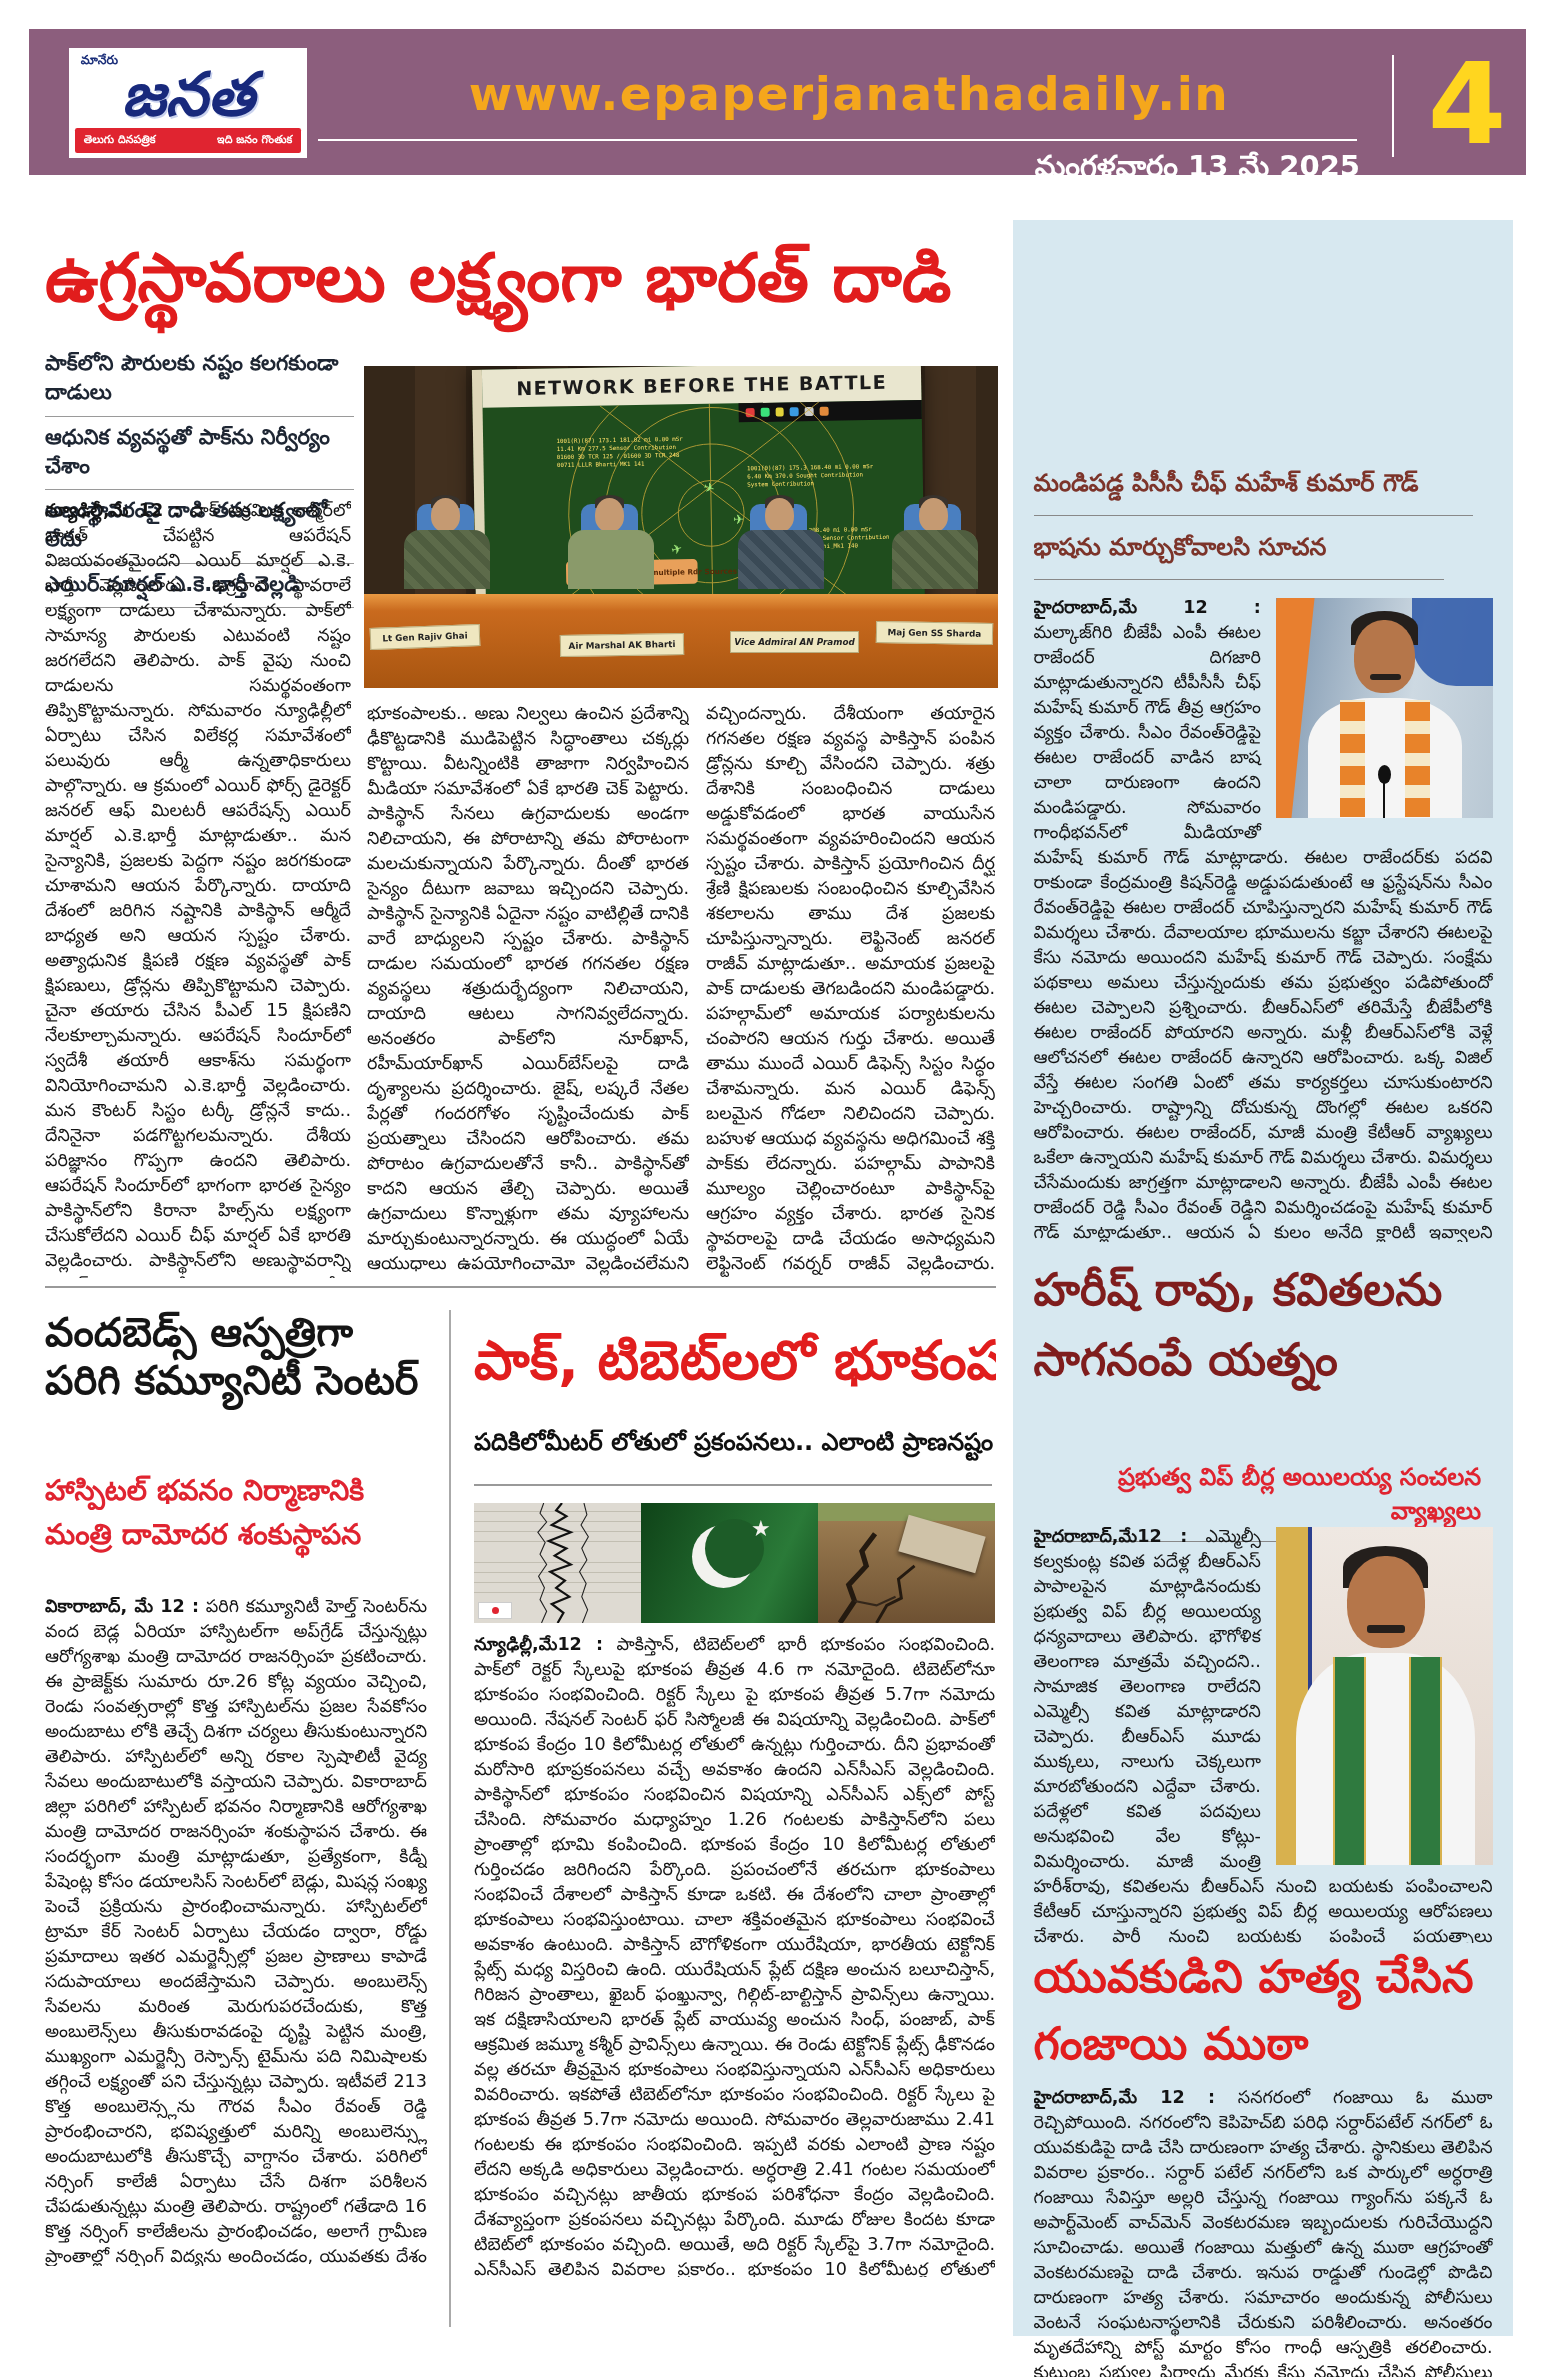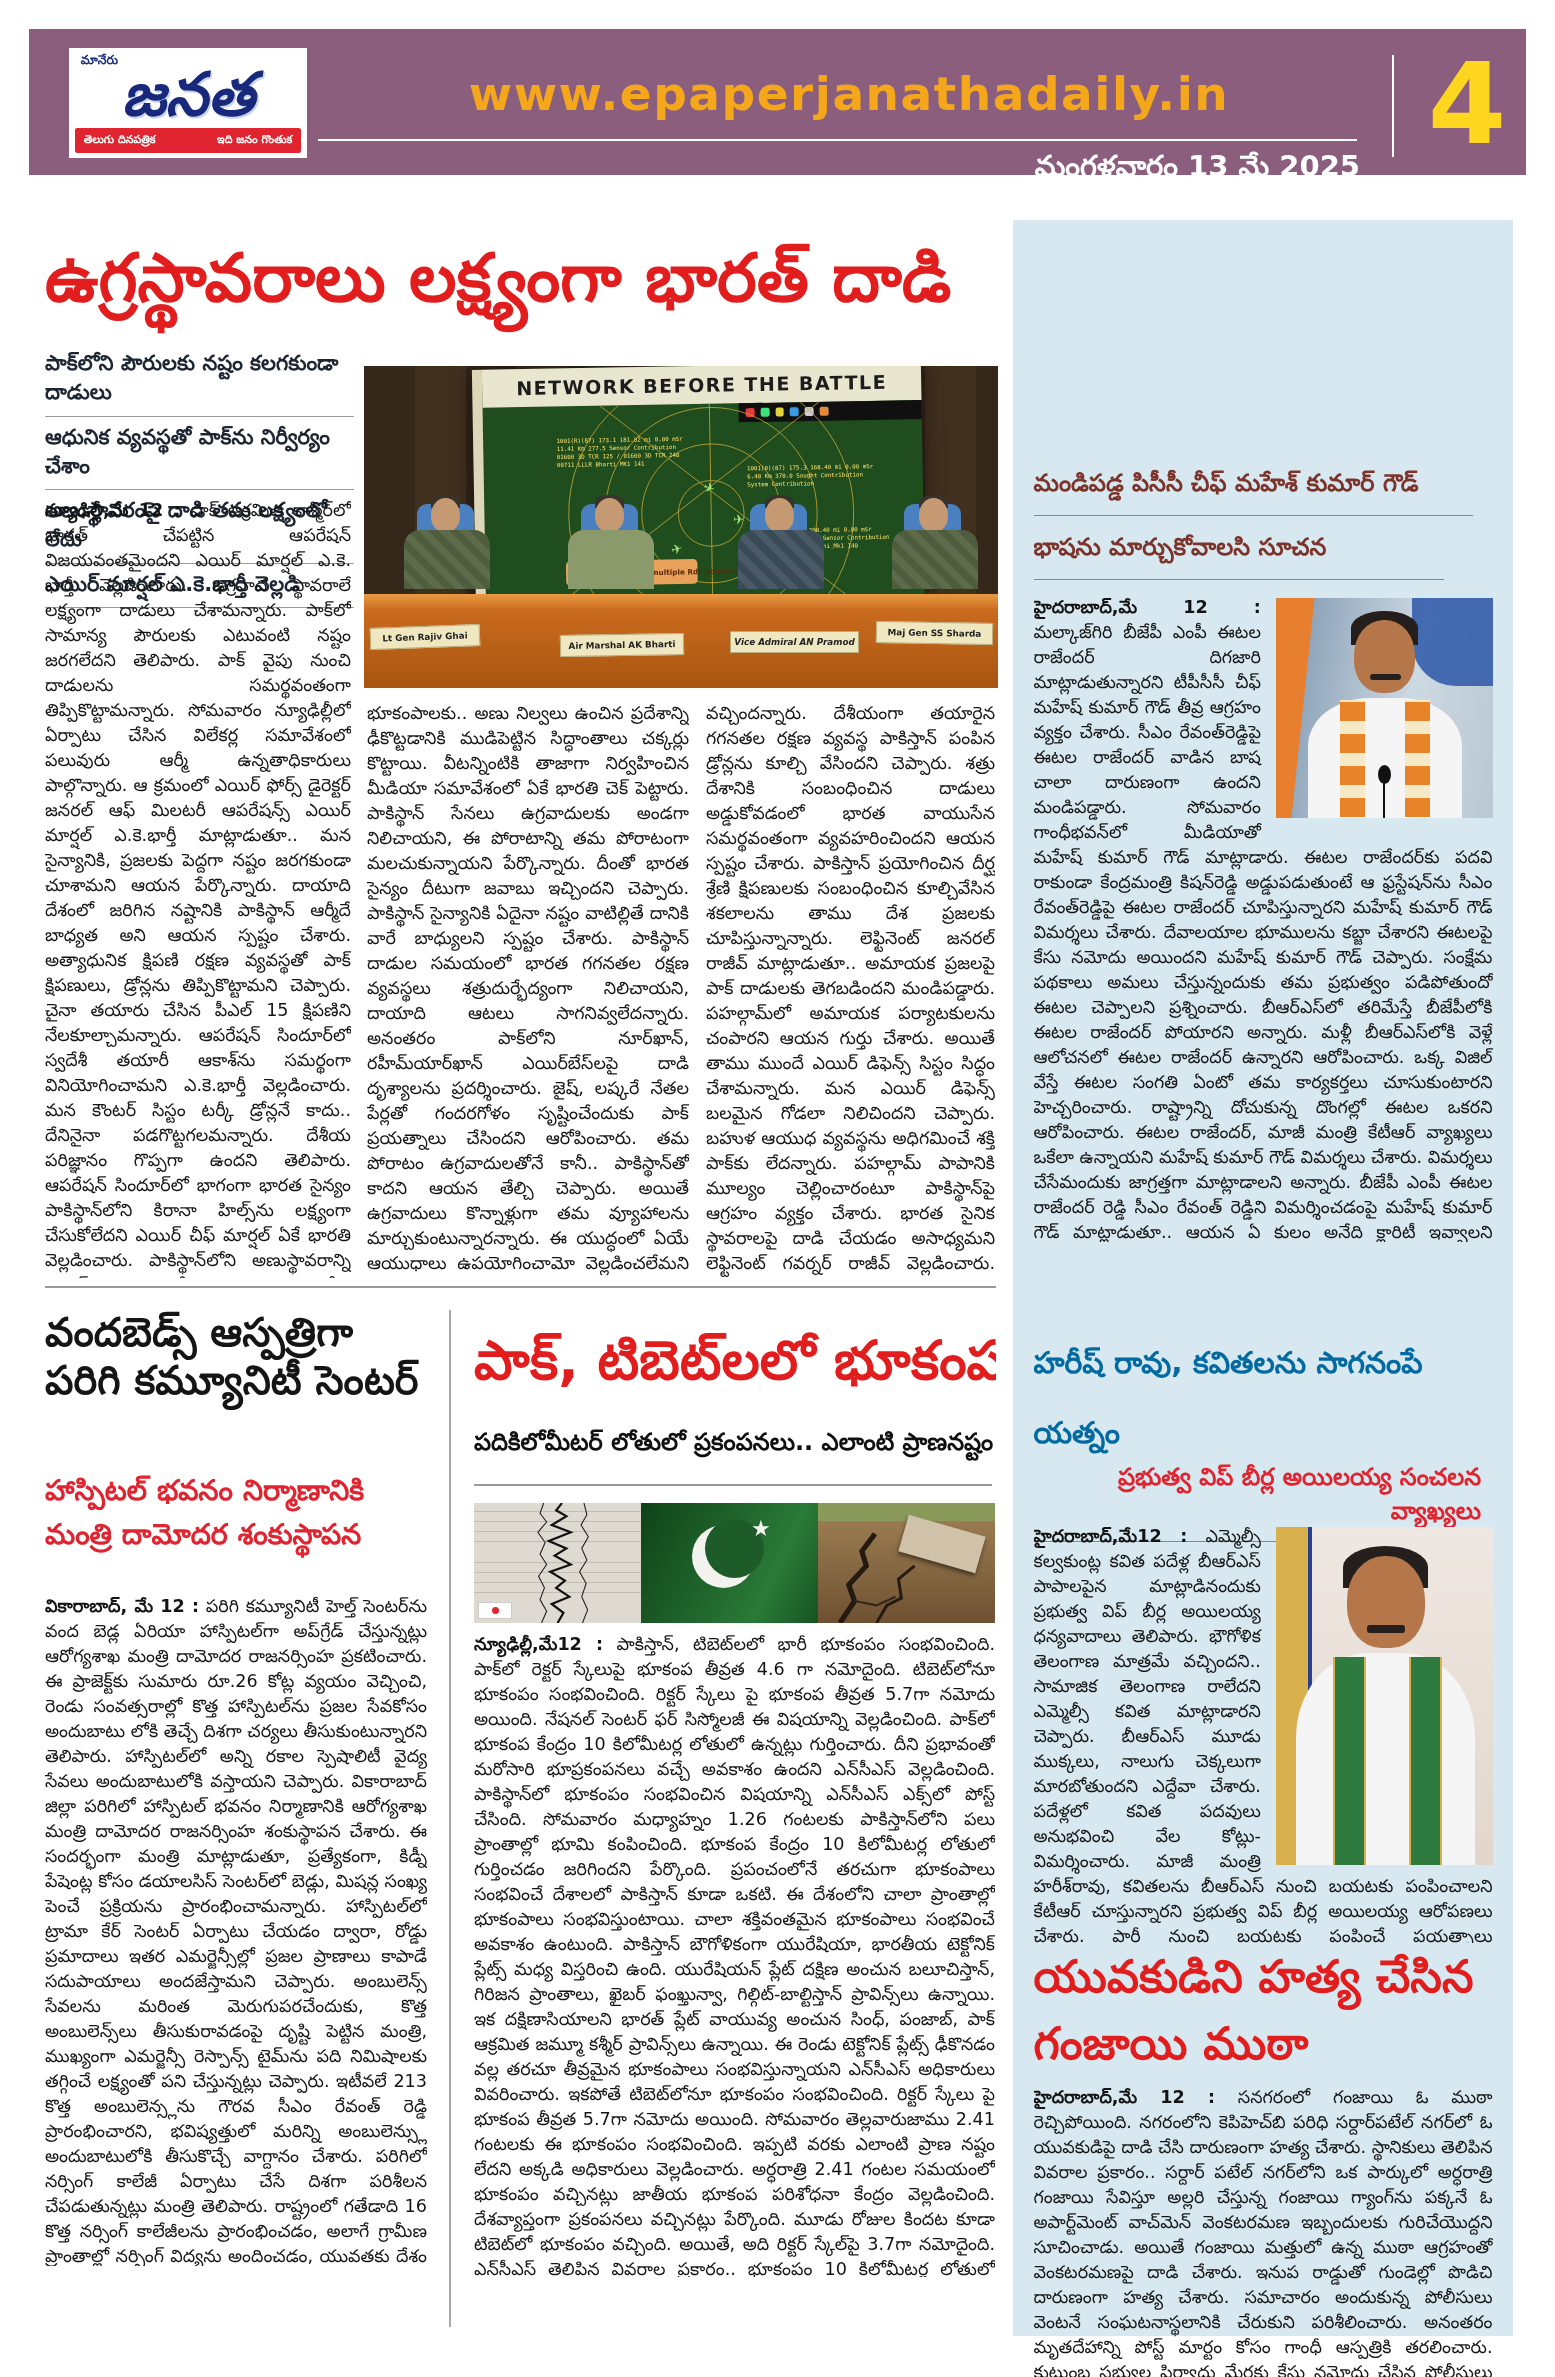--- a/index.html
+++ b/index.html
@@ -81,21 +81,21 @@
   .portraitA{width:217px;height:220px;background:linear-gradient(100deg,#7a93ad,#cdd9e2 60%,#b9c8d4);}
   .pa-orange{position:absolute;left:-10.2px;top:0;width:38px;height:100%;background:#e87f2f;transform:skewX(-6deg);}
   .pa-banner{position:absolute;right:-14.6px;top:0;width:95px;height:88px;background:#2b57a8;border-radius:0 0 0 44px;opacity:.85;}
   .head{position:absolute;border-radius:48% 48% 44% 44%;background:#b5764a;}
   .hair{position:absolute;border-radius:50% 50% 0 0;background:#241f1c;}
   .mous{position:absolute;background:#241f1c;border-radius:2.9px;}
   .torso{position:absolute;border-radius:40% 40% 0 0;background:#f5f5f5;}
   .scarfA{position:absolute;width:25px;background:repeating-linear-gradient(0deg,#e8832a 0 19px,#f5e9c8 19px 32px);}
   .micline{position:absolute;width:2.9px;background:#111;}
   .michead{position:absolute;width:13px;height:19px;border-radius:50%;background:#111;}
-  .harish-headline{left:20.5px;top:1108px;width:457px;font-size:30px;line-height:70px;font-weight:900;color:#0369a1;}
+  .harish-headline{left:20.5px;top:1035px;width:457px;font-size:45px;line-height:70px;font-weight:900;color:#7f1d1d;}
   .harish-sub{left:29px;top:1243px;width:439px;font-size:24px;font-weight:800;color:#e02430;border-bottom:1.5px solid #888;padding-bottom:10.2px;text-align:right;}
   .harish-body{left:20.5px;top:1304px;width:459px;height:419px;}
   .portraitB{width:217px;height:338px;background:linear-gradient(#efe8e2,#e2d6cc);}
   .pb-strip{position:absolute;left:0;top:0;width:32px;height:100%;background:#d8b14e;border-right:4.4px solid #2b3f8f;}
   .scarfB{position:absolute;width:29px;background:#2f7a3f;border-left:2.9px solid #d8b14e;border-right:2.9px solid #d8b14e;}
   .murder-headline{left:20.5px;top:1723px;width:457px;font-size:45px;line-height:67px;font-weight:900;color:#e11d1d;}
   .murder-body{left:20.5px;top:1865px;width:459px;height:439px;}
 </style>
 </head>
 <body>

